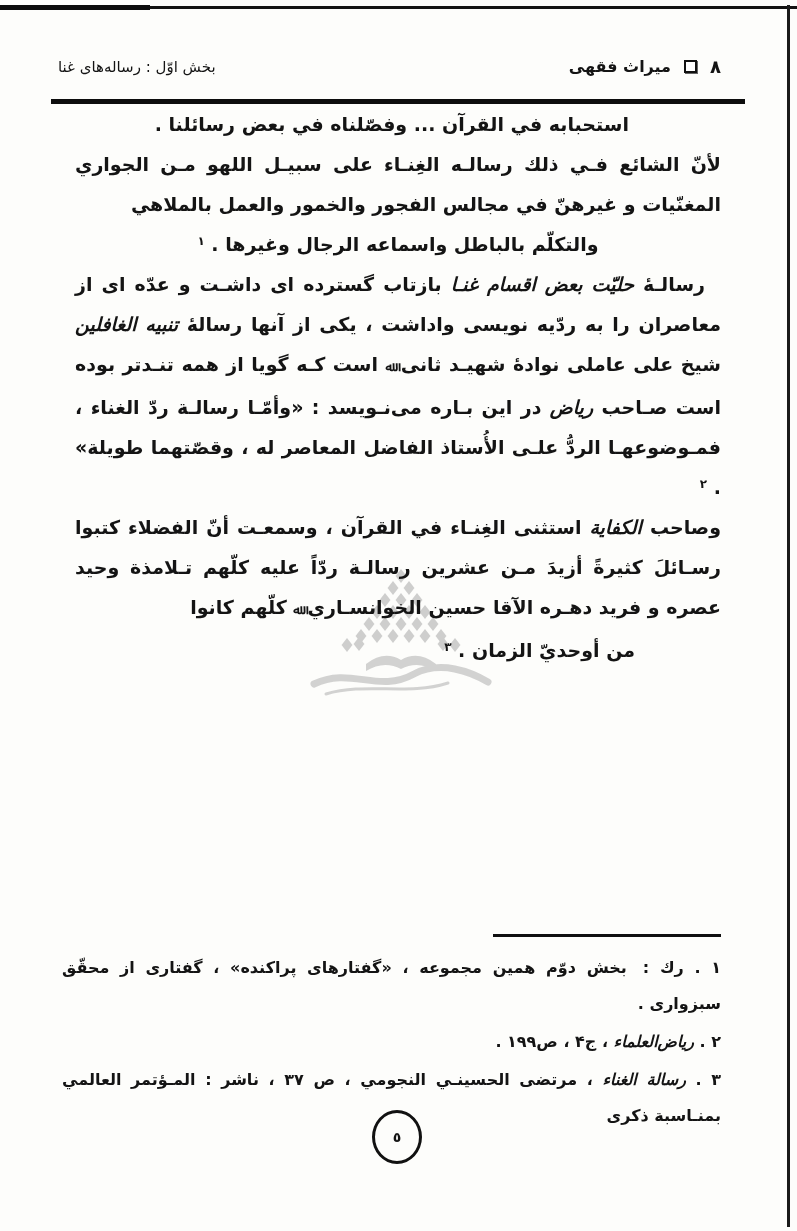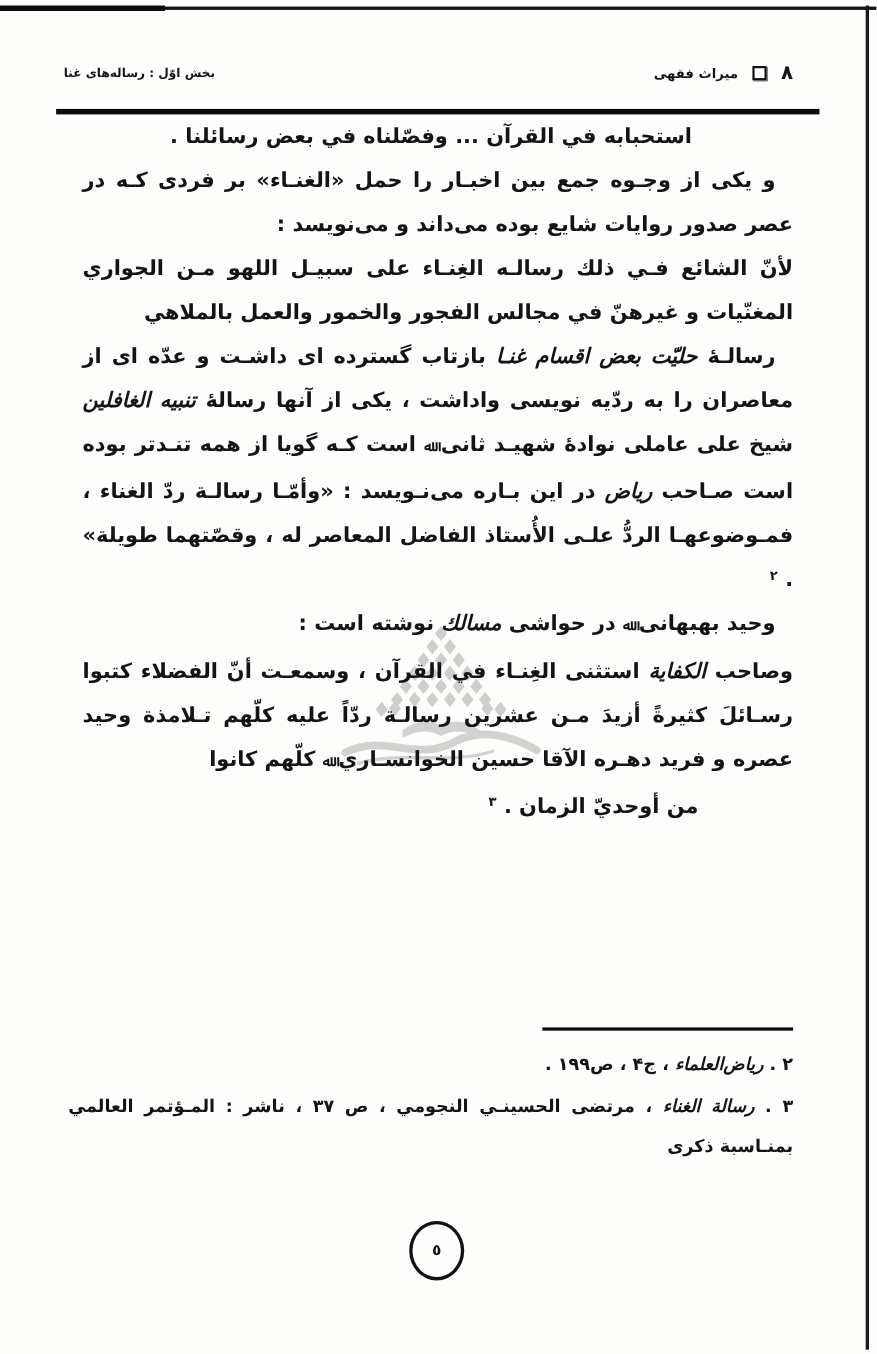--- a/index.html
+++ b/index.html
@@ -12,22 +12,22 @@
   .edge-top { position:absolute; top:6px; left:0; width:797px; height:3px; background:#121212; z-index:3; }
   .edge-top-thick { position:absolute; top:5px; left:0; width:150px; height:5px; background:#0c0c0c; z-index:3; }
   .edge-right { position:absolute; top:5px; right:7px; width:3px; height:1222px; background:#1a1a1a; z-index:3; }
 
   
   .header { position:absolute; top:56px; right:76px; left:58px;
     display:flex; justify-content:space-between; align-items:center; z-index:2; }
   .h-right { display:flex; align-items:center; gap:13px; font-weight:700; }
   .h-num { font-size:18px; }
   .h-square { width:9px; height:9px; border:2px solid #111; background:#fff; box-shadow:1px 1px 0 #666; }
-  .h-title { font-size:12px; }
-  .h-left { font-size:11px; font-weight:700; }
+  .h-title { font-size:16px; }
+  .h-left { font-size:15px; font-weight:400; }
   .header-rule { position:absolute; top:99px; right:52px; width:694px; height:5px; background:#0d0d0d; z-index:2; }
 
   
   .content { position:absolute; top:104px; right:76px; width:646px;
     font-size:19px; font-weight:700; line-height:40px; text-align:justify; z-index:2; }
   .content p { margin:0; }
   .quote-cont { text-align:right; padding-right:92px; margin-bottom:14px; }
   .para { text-indent:16px; margin-bottom:10px; }
   .bq { margin:2px 20px 0 42px; }
   .bq-tail { text-align:center; margin:0 20px 12px 42px; }
@@ -106,36 +106,36 @@
     <g fill="none" stroke="#b0b0b0" stroke-linecap="round">
       <path d="M18,116 C55,98 82,126 118,106 C145,92 175,104 192,114" stroke-width="7"></path>
       <path d="M30,126 C70,114 112,128 152,115" stroke-width="3"></path>
     </g>
   </svg>
 
   <div class="content">
 
     <p class="quote-cont"><span>استحبابه في القرآن ... وفصّلناه في بعض رسائلنا .</span></p>
 
-    <p class="para"><span>و يكى از وجـوه جمع بين اخبـار را حمل «الغنـاء» بر فردى كـه در عصر صدور روايات شايع بوده مى‌داند و مى‌نويسد :</span></p>
 
     <p class="bq"><span>لأنّ الشائع فـي ذلك رسالـه الغِنـاء على سبيـل اللهو مـن الجواري المغنّيات و غيرهنّ في مجالس الفجور والخمور والعمل بالملاهي</span></p>
+    <p class="bq-tail"><span>والتكلّم بالباطل واسماعه الرجال وغيرها . </span><sup class="fnref">١</sup></p>
 
     <p class="para"><span>رسالـهٔ </span><span class="it">حليّت بعض اقسام غنـا</span><span> بازتاب گسترده اى داشـت و عدّه اى از معاصران را به ردّيه نويسى واداشت ، يكى از آنها رسالهٔ </span><span class="it">تنبيه الغافلين</span><span> شيخ على عاملى نوادهٔ شهيـد ثانى </span><span class="hon">ﷲ</span><span> است كـه گويا از همه تنـدتر بوده است صـاحب </span><span class="it">رياض</span><span> در اين بـاره مى‌نـويسد : «وأمّـا رسالـة ردّ الغناء ، فمـوضوعهـا الردُّ علـى الأُستاذ الفاضل المعاصر له ، وقصّتهما طويلة» . </span><sup class="fnref">٢</sup></p>
 
-    <p class="para"><span>وحيد بهبهانى </span><span class="hon">ﷲ</span><span> در حواشى </span><span class="it">مسالك</span><span> نوشته است :</span></p>
 
     <p class="bq"><span>وصاحب </span><span class="it">الكفاية</span><span> استثنى الغِنـاء في القرآن ، وسمعـت أنّ الفضلاء كتبوا رسـائلَ كثيرةً أزيدَ مـن عشرين رسالـة ردّاً عليه كلّهم تـلامذة وحيد عصره و فريد دهـره الآقا حسين الخوانسـاري </span><span class="hon">ﷲ</span><span> كلّهم كانوا </span></p>
     <p class="bq-tail bq-tail-right"><span>من أوحديّ الزمان . </span><sup class="fnref">٣</sup></p>
 
 
   </div>
 
   <div class="footnotes">
     <div class="fn-rule"></div>
+    <div class="fn"><span>١ .</span> <span class="fn-label">رك :</span><span>بخش دوّم همين مجموعه ، «گفتارهاى پراكنده» ، گفتارى از محقّق سبزوارى .</span></div>
     <div class="fn"><span>٢ .</span> <span class="it">رياض‌العلماء</span><span> ، ج۴ ، ص١٩٩ .</span></div>
     <div class="fn"><span>٣ .</span> <span class="it">رسالة الغناء</span><span> ، مرتضى الحسينـي النجومي ، ص ٣٧ ، ناشر : المـؤتمر العالمي بمنـاسبة ذكرى </span></div>
   </div>
 
   <div class="folio">
     <span>٥</span>
   </div>
 
 </div>
 

